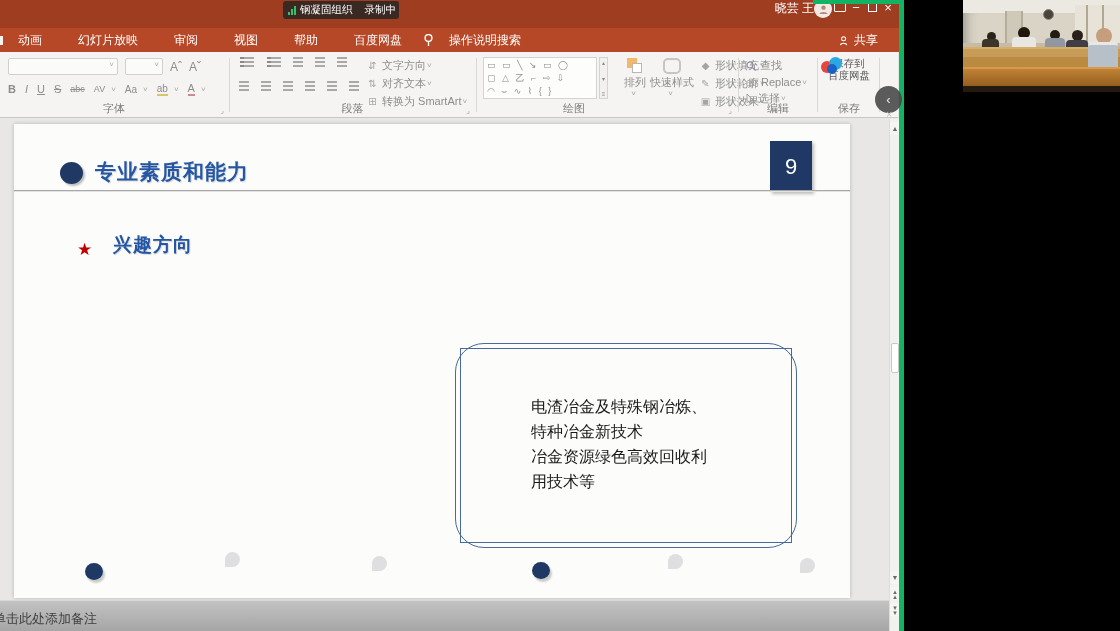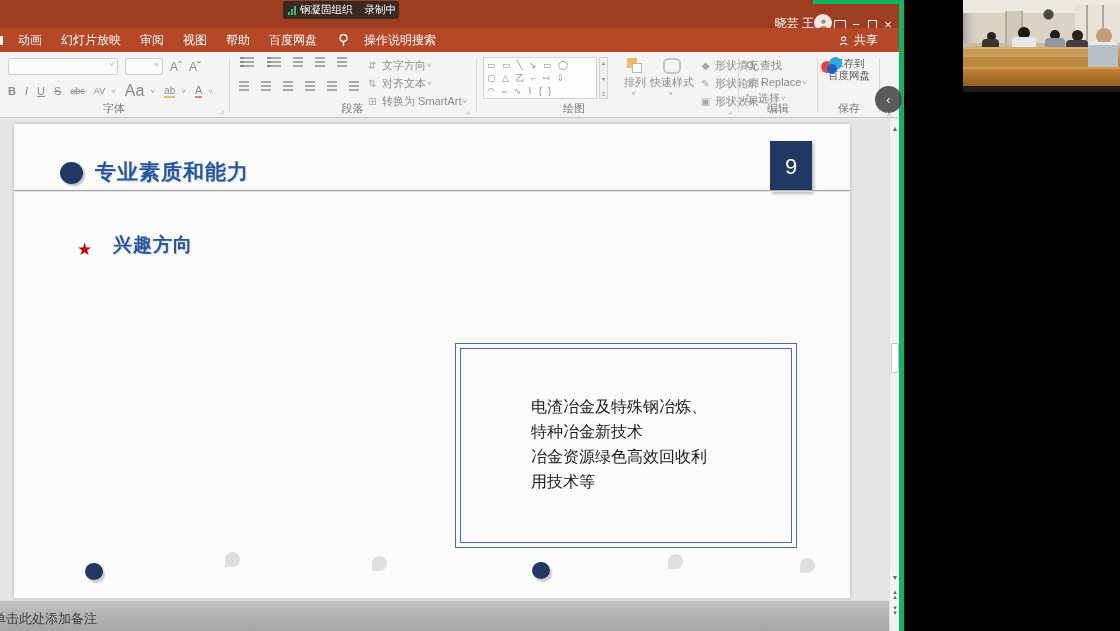--- a/index.html
+++ b/index.html
@@ -3,30 +3,30 @@
 <meta charset="utf-8">
 <style>
   html,body{margin:0;padding:0;background:#000;}
   *{box-sizing:border-box;font-family:"Liberation Sans","DejaVu Sans",sans-serif;}
   .screen{position:relative;width:1120px;height:631px;background:#000;overflow:hidden;}
 
   
   .ppt{position:absolute;left:0;top:0;width:904px;height:631px;background:#e9e7e5;overflow:hidden;}
 
   .titlebar{position:absolute;left:0;top:0;width:100%;height:28px;background:#9f3d20;}
-  .tb-right{position:absolute;right:8px;top:0;height:32px;display:flex;align-items:flex-end;gap:0;color:#fff;}
+  .tb-right{position:absolute;right:8px;top:0;height:32px;display:flex;align-items:flex-start;gap:0;color:#fff;}
   .tb-user{font-size:12px;}
   .avatar{width:18px;height:18px;border-radius:50%;background:#f3e9e4;display:flex;align-items:center;justify-content:center;}
   .tb-btn{font-size:13px;color:#fff;width:16px;text-align:center;cursor:default;}
   .ro-box{display:inline-block;width:12px;height:9px;border:1px solid #fff;border-radius:1px;}
   .restore-box{display:inline-block;width:9px;height:9px;border:1px solid #fff;}
 
   .menubar{position:absolute;left:0;top:28px;width:100%;height:24px;background:#b64827;display:flex;align-items:center;color:#fff;font-size:12px;}
   .tab-sliver{position:absolute;left:0;top:8px;width:3px;height:9px;background:#f7f3ef;}
-  .menu-tabs{display:flex;gap:19px;margin-left:18px;text-align:right;}
+  .menu-tabs{display:flex;gap:36px;margin-left:18px;text-align:right;}
   .menu-tab{white-space:nowrap;}
   .tellme{display:flex;align-items:center;gap:16px;margin-left:22px;}
   .share{position:absolute;right:26px;display:flex;align-items:center;gap:4px;}
 
   .ribbon{position:absolute;left:0;top:52px;width:898px;height:66px;background:#f5f4f2;border-bottom:1px solid #c9c7c5;color:#8d8d8d;font-size:11px;}
   .rgroup{position:absolute;top:0;height:66px;}
   .rgroup .glabel{position:absolute;bottom:2px;left:0;right:0;text-align:center;font-size:11px;color:#7d7b79;}
   .gdiv{position:absolute;top:6px;width:1px;height:54px;background:#dbd9d6;}
   .launcher{position:absolute;right:4px;bottom:3px;font-size:8px;color:#9a9a9a;}
   .rrow{position:absolute;left:8px;display:flex;align-items:center;gap:7px;}
@@ -55,21 +55,21 @@
   .slide{position:absolute;left:14px;top:5px;width:836px;height:474px;background:#fcfcfb;box-shadow:0 0 4px rgba(0,0,0,.22);}
   .s-bullet{position:absolute;left:46px;top:38px;width:23px;height:22px;border-radius:50%;background:#1f3864;box-shadow:2px 2px 2px rgba(0,0,0,.25);}
   .s-title{position:absolute;left:81px;top:34px;font-size:21px;font-weight:bold;color:#2456a4;letter-spacing:1px;text-shadow:1px 1px 1px rgba(0,0,0,.15);}
   .s-line{position:absolute;left:0;top:66px;width:100%;height:2px;background:#a8a8a8;border-bottom:1px solid #e2e2e2;}
   .s-pagebox{position:absolute;left:756px;top:17px;width:42px;height:51px;background:#1f3864;color:#fff;font-size:22px;display:flex;align-items:center;justify-content:center;box-shadow:2px 2px 3px rgba(0,0,0,.25);}
   .s-star{position:absolute;left:63px;top:115px;color:#c00000;font-size:17px;}
   .s-subtitle{position:absolute;left:99px;top:108px;font-size:19px;font-weight:bold;color:#2456a4;letter-spacing:1px;text-shadow:1px 1px 1px rgba(0,0,0,.15);}
   .obox{position:absolute;top:219px;height:205px;border:1px solid #47699b;background:#fcfcfb;}
   .obox .inner{position:absolute;left:4px;top:4px;right:4px;bottom:4px;border:1px solid #47699b;}
   .obox.l{left:78px;width:340px;}
-  .obox.r{left:441px;width:342px;}
+  .obox.r{left:441px;width:342px;border-radius:29px;}
   .obox .txt{position:absolute;font-size:16px;line-height:25px;color:#1a1a1a;white-space:pre-line;}
   .obox.l .txt{left:43px;top:50px;}
   .obox.r .txt{left:75px;top:50px;}
   .dotnav{position:absolute;width:18px;height:17px;border-radius:50%;background:#1f3864;box-shadow:2px 3px 2px rgba(0,0,0,.2);}
   .ghostdot{position:absolute;width:15px;height:15px;border-radius:50% 50% 50% 0;background:#d6d6d8;opacity:.75;}
 
   
   .vscroll{position:absolute;left:889px;top:119px;width:10px;height:512px;background:#f1f1f0;border-left:1px solid #ddd;}
   .vs-btn{position:absolute;left:0;width:10px;height:13px;color:#6a6a6a;font-size:7px;text-align:center;line-height:13px;background:#f5f5f4;}
   .vs-thumb{position:absolute;left:1px;top:224px;width:8px;height:30px;background:#fff;border:1px solid #c8c8c8;border-radius:2px;}
@@ -164,21 +164,21 @@
           <span class="g" style="font-size:12px;">Aˇ</span>
         </div>
         <div class="rrow" style="top:30px;gap:9px;">
           <span class="g" style="font-weight:bold;">B</span>
           <span class="g" style="font-style:italic;">I</span>
           <span class="g" style="text-decoration:underline;">U</span>
           <span class="g" style="text-decoration:line-through;">S</span>
           <span class="g" style="font-size:9px;text-decoration:line-through;">abc</span>
           <span class="g" style="font-size:9px;">AV</span>
             <span class="caret">˅</span>
-          <span class="g" style="font-size:16px;">Aa</span>
+          <span class="g" style="font-size:10px;">Aa</span>
             <span class="caret">˅</span>
           <span class="g" style="font-size:10px;border-bottom:2px solid #d9c46a;">ab</span>
             <span class="caret">˅</span>
           <span class="g" style="border-bottom:2px solid #c98b8b;">A</span>
             <span class="caret">˅</span>
         </div>
         <span class="glabel">字体</span>
         <span class="launcher">⌟</span>
       </div>
       <span class="gdiv" style="left:229px;"></span>

